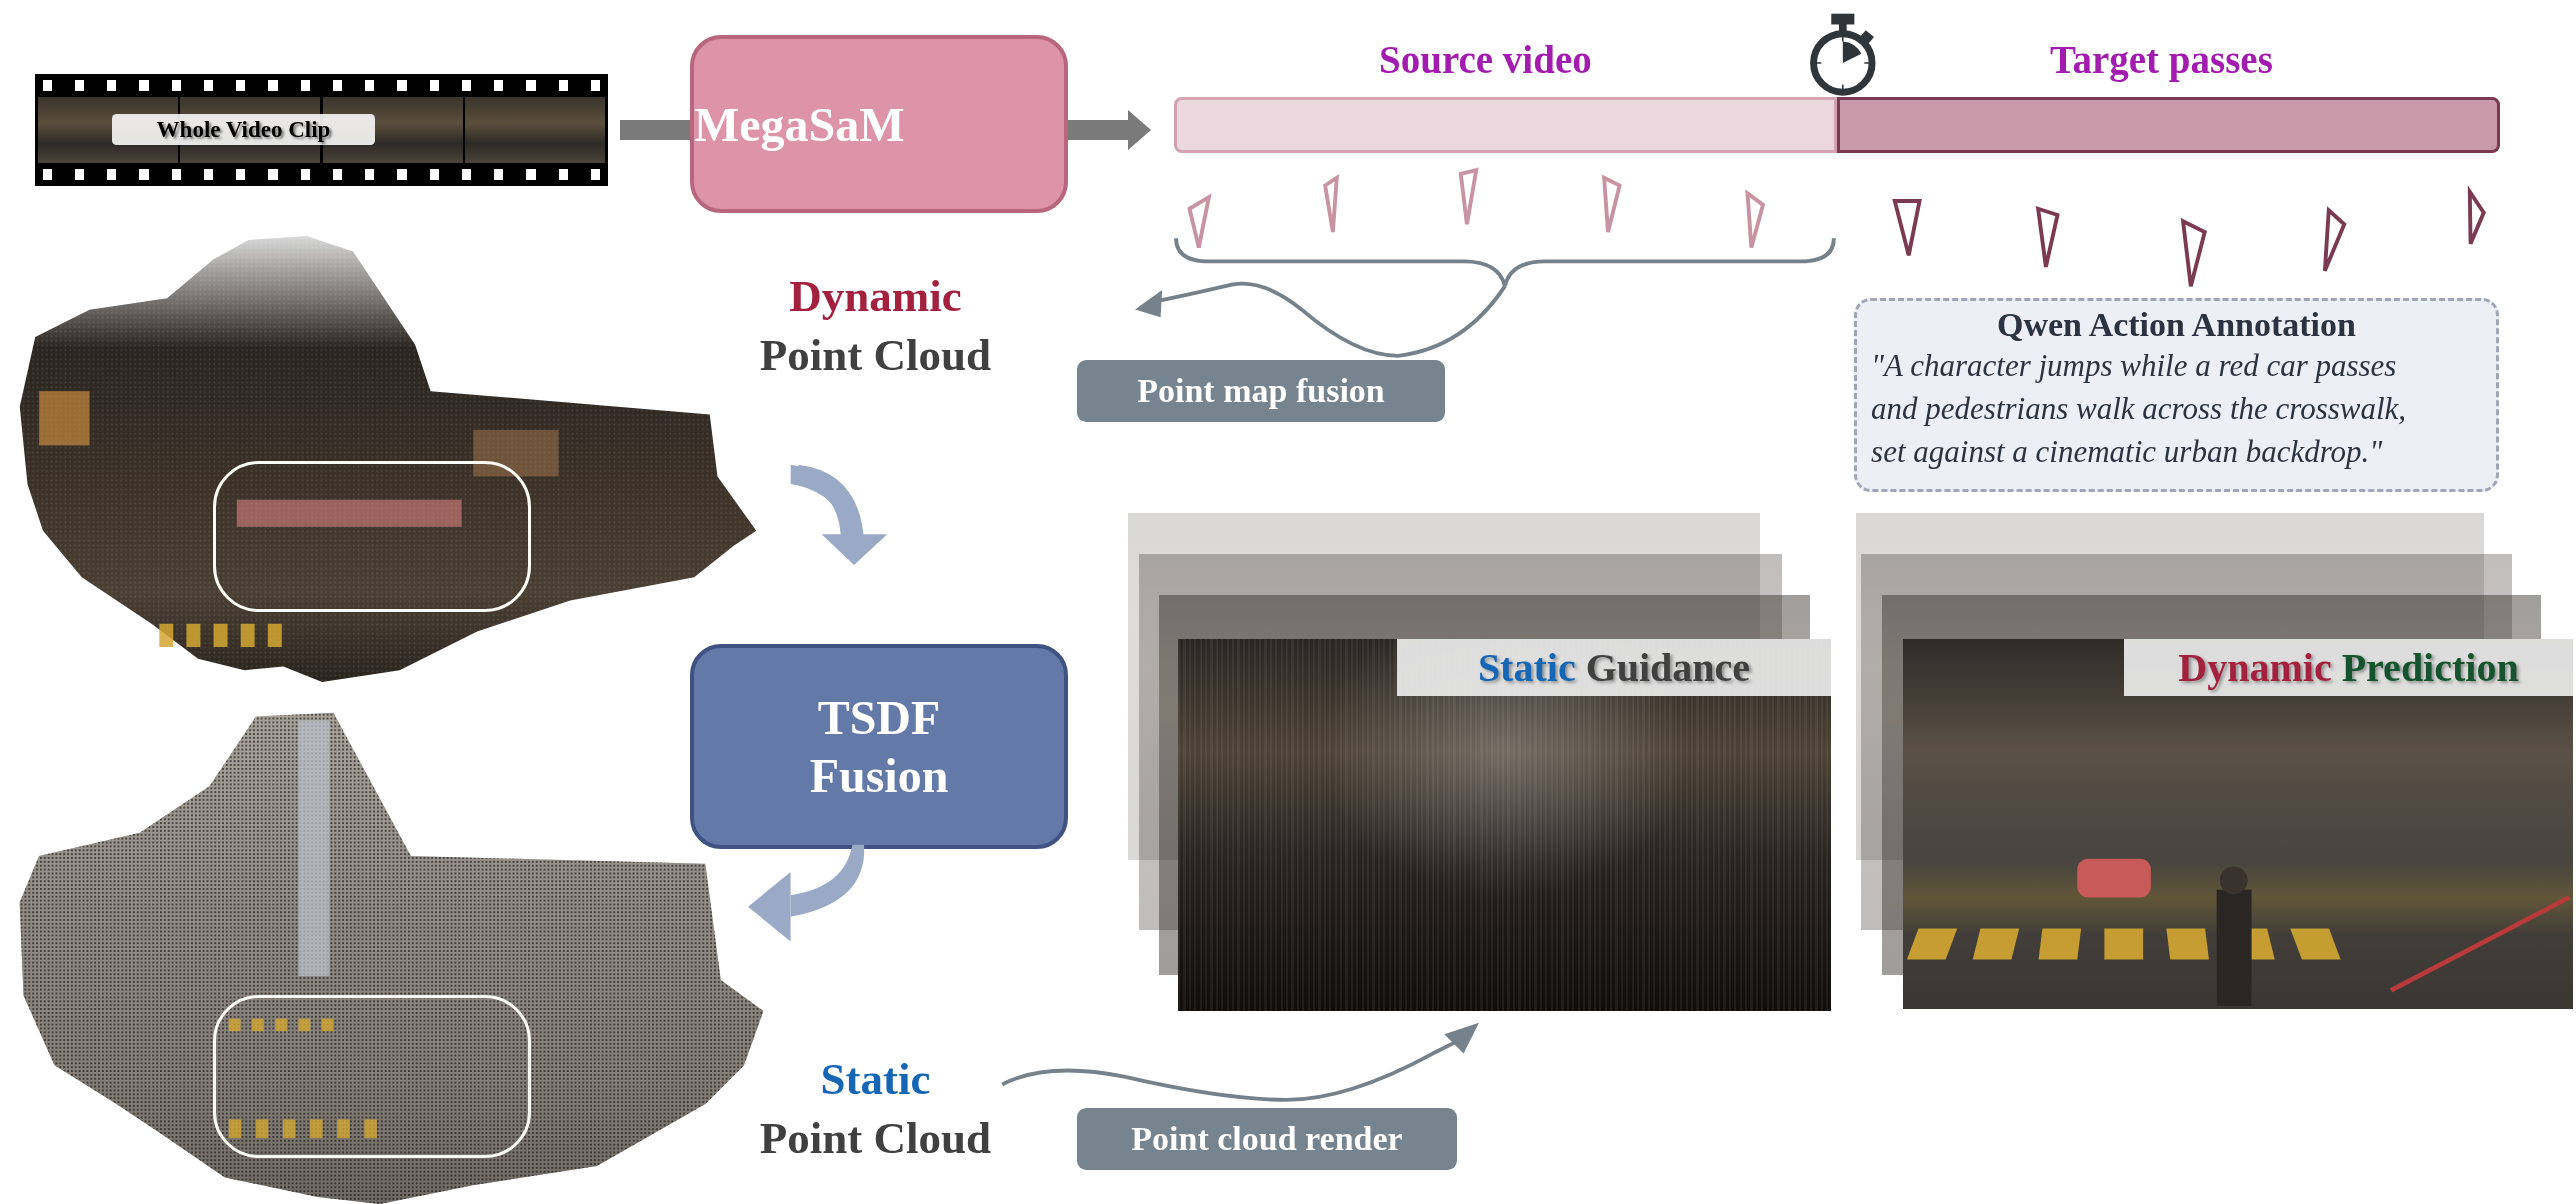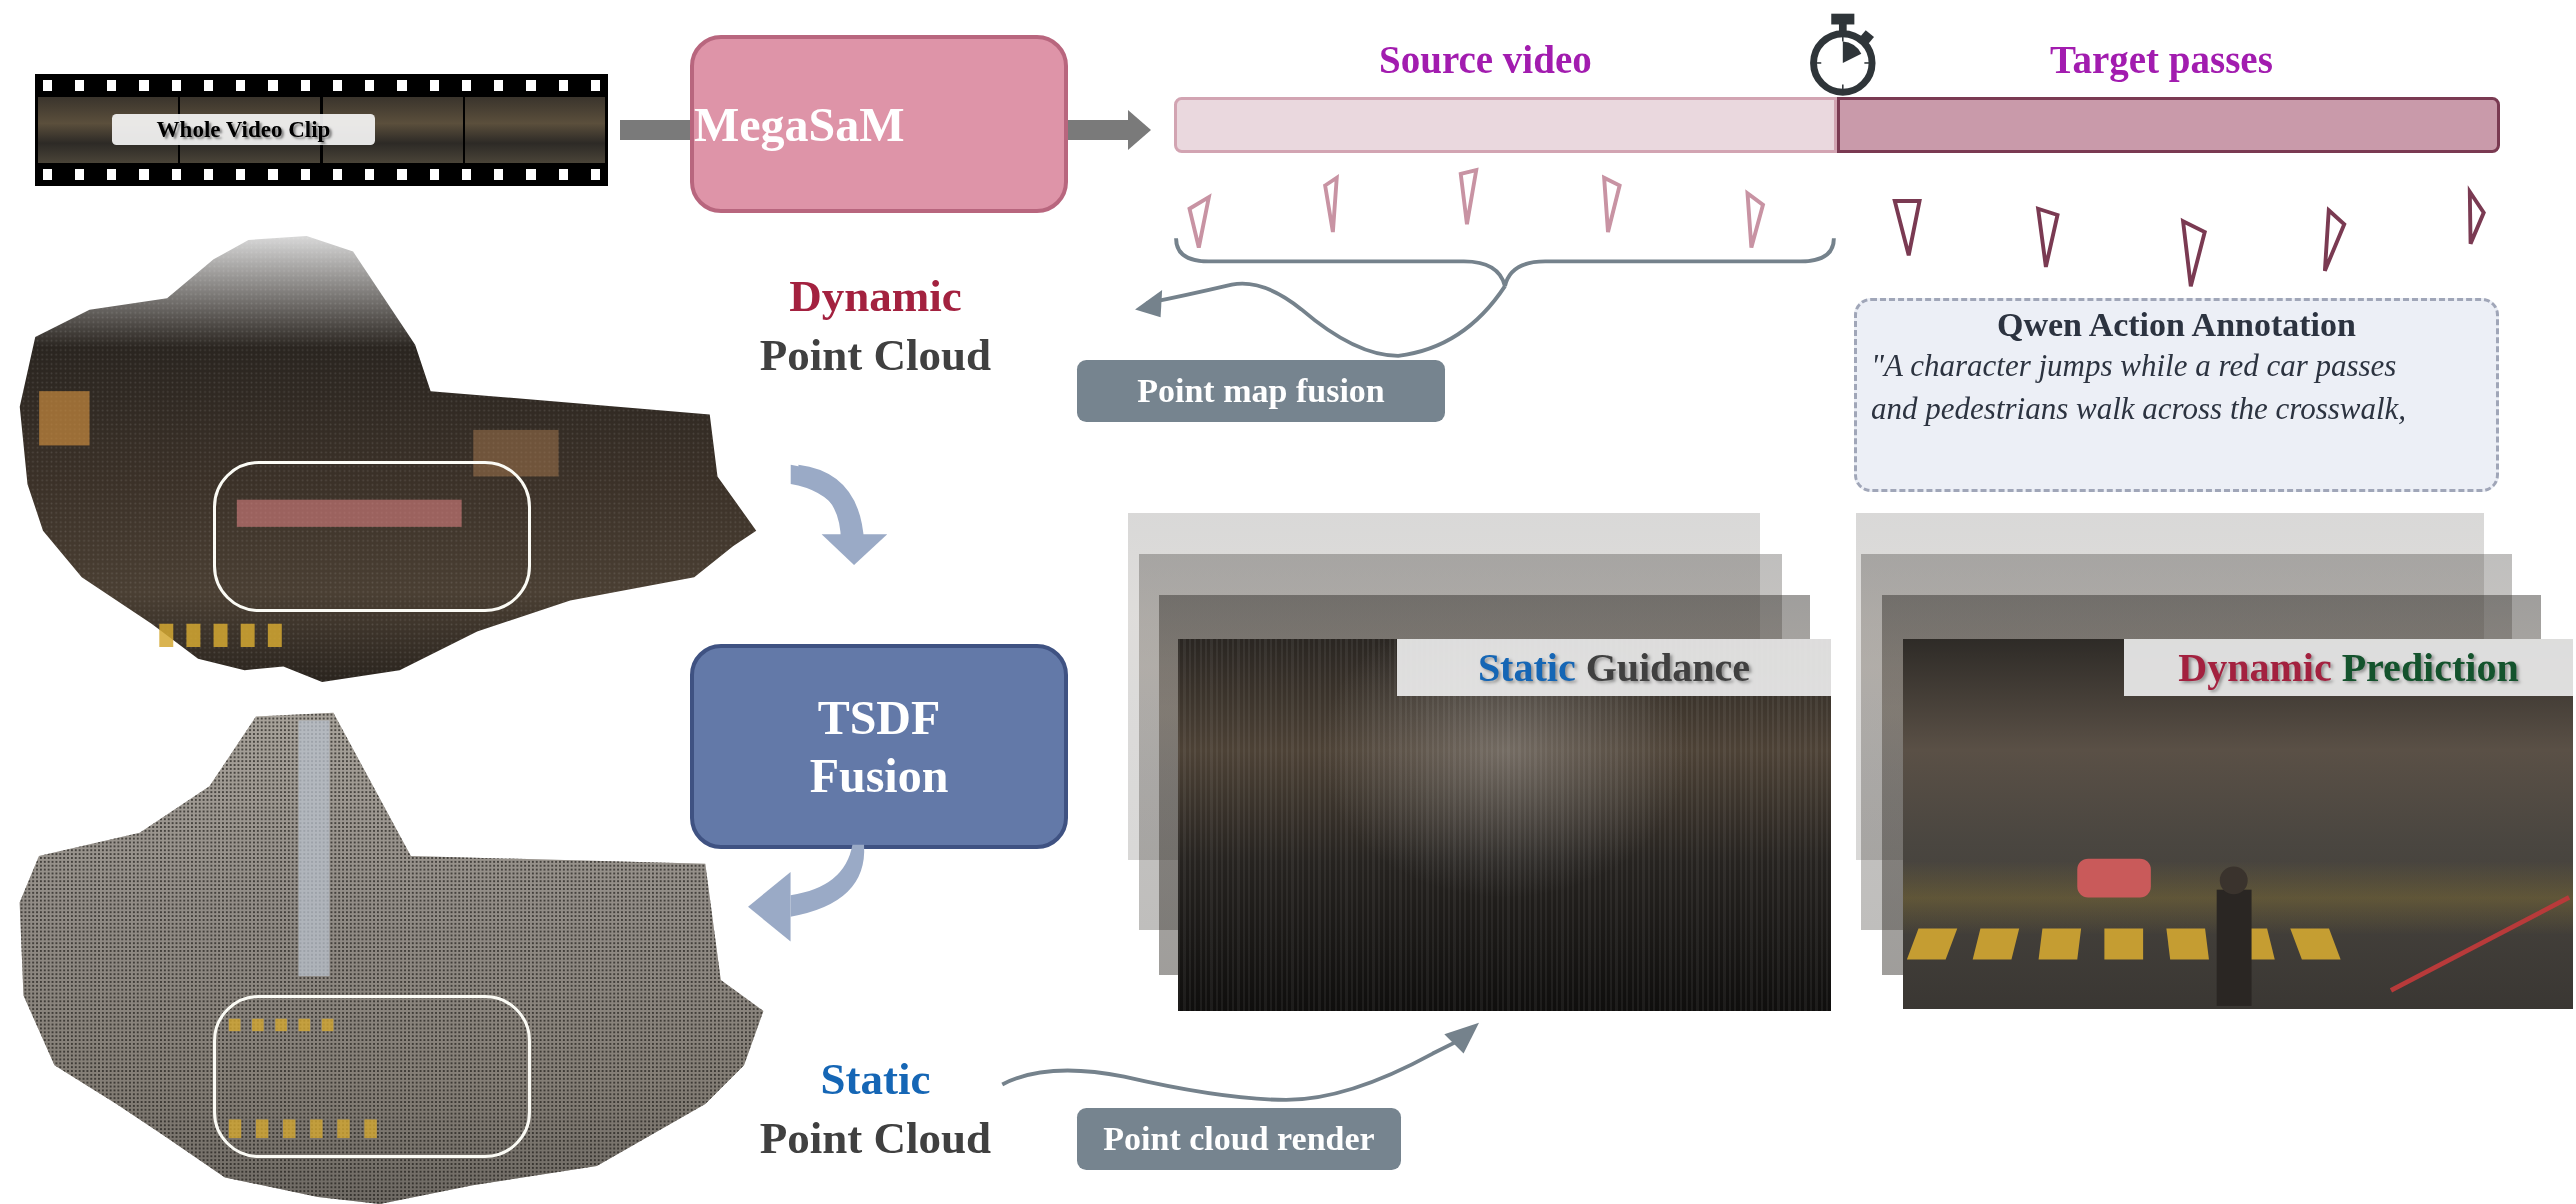--- a/index.html
+++ b/index.html
@@ -161,20 +161,21 @@
   <div class="dyn-color">Dynamic</div>
   <div class="pc-color">Point Cloud</div>
 </div>
 
 <div class="abs pill" style="left:1077px;top:360px;width:368px;height:62px;">Point map fusion</div>
 
 <div class="abs qwen">
   <div class="title">Qwen Action Annotation</div>
   <div class="quote">"A character jumps while a red car passes</div>
   <div class="quote">and pedestrians walk across the crosswalk,</div>
+  <div class="quote">set against a cinematic urban backdrop."</div>
 </div>
 
 <div class="pc-blob" style="left:11.6px;top:236px;width:752px;height:446px;">
   <svg width="752" height="446" viewBox="0 0 970 575">
     <defs>
       <linearGradient id="dynpc" x1="0" y1="0" x2="0" y2="1">
         <stop offset="0" stop-color="#d8d8d8"></stop>
         <stop offset="0.25" stop-color="#2a2520"></stop>
         <stop offset="0.55" stop-color="#3b3128"></stop>
         <stop offset="0.8" stop-color="#4a3f33"></stop>
@@ -252,21 +253,21 @@
 <div class="abs kind-label" style="left:732px;top:1050px;width:287px;">
   <div class="stat-color">Static</div>
   <div class="pc-color">Point Cloud</div>
 </div>
 
 <svg class="abs" style="left:992px;top:1015px;" width="542" height="108" viewBox="0 0 700 140">
   <path d="M12 90 Q70 60 170 80 Q300 110 380 110 Q460 110 570 50 L610 30" fill="none" stroke="#75828c" stroke-width="5"></path>
   <polygon points="630,10 585,25 610,50" fill="#75828c"></polygon>
 </svg>
 
-<div class="abs pill" style="left:1077px;top:1108px;width:324px;height:62px;">Point cloud render</div>
+<div class="abs pill" style="left:1077px;top:1108px;width:380px;height:62px;">Point cloud render</div>
 
 <div class="stack-layer scene" style="left:1128px;top:513px;width:632px;height:347px;opacity:0.18;"></div>
 <div class="stack-layer scene" style="left:1139px;top:554px;width:643px;height:376px;opacity:0.3;"></div>
 <div class="stack-layer scene" style="left:1159px;top:595px;width:651px;height:380px;opacity:0.45;"></div>
 <div class="stack-layer scene-static" style="left:1178px;top:639px;width:653px;height:372px;">
   <div class="caption-bar" style="width:434px;">
     <span class="stat-color">Static</span>&nbsp;<span style="color:#404040">Guidance</span>
   </div>
 </div>
 

